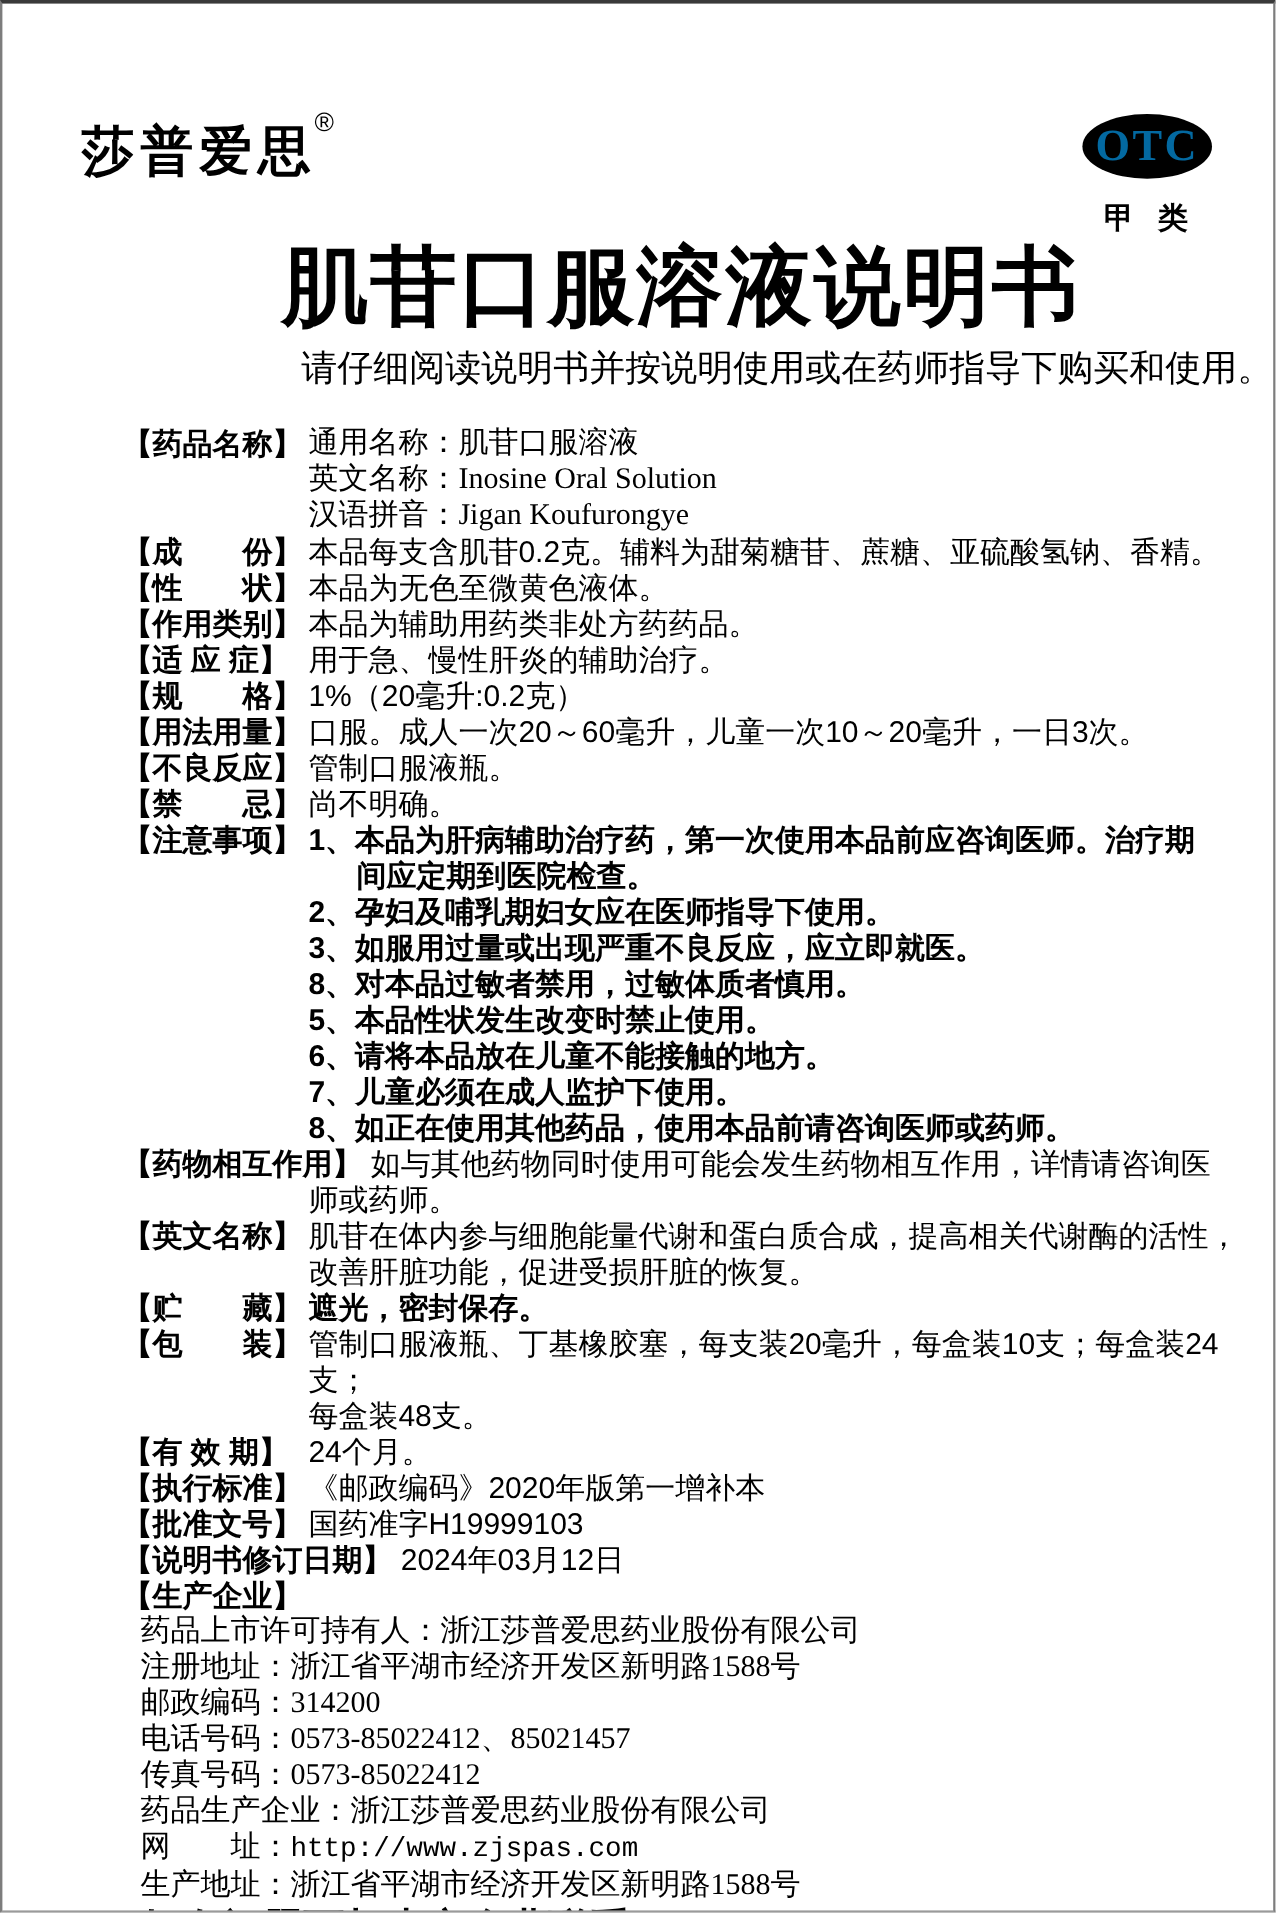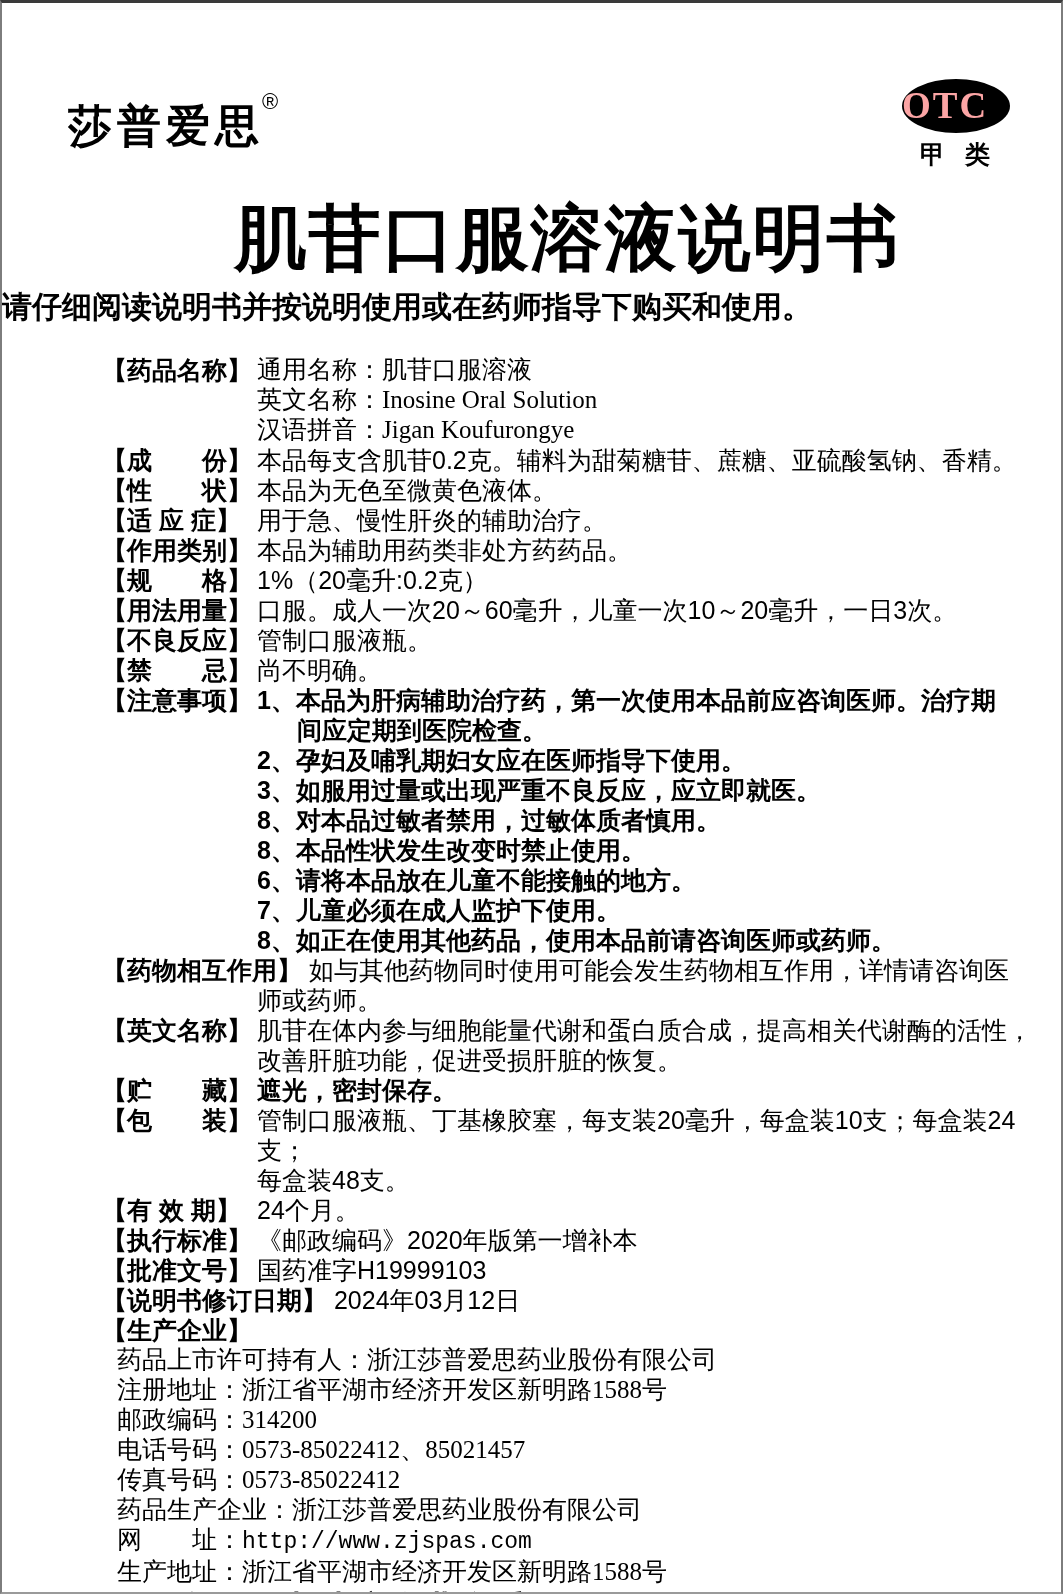--- a/index.html
+++ b/index.html
@@ -22,34 +22,34 @@
     position:absolute; left:66px; top:94px;
     font-size:44px; font-weight:bold; letter-spacing:5px;
     white-space:nowrap;
   }
   .brand .reg {
     font-size:22px; vertical-align:top; position:relative; top:-8px; left:-2px;
     letter-spacing:0; font-weight:normal;
   }
   .otc-block { position:absolute; left:898px; top:76px; width:112px; text-align:center; }
   .otc-ellipse {
-    width:108px; height:54px; margin:0 auto;
+    width:108px; height:54px; margin:16px auto;
     background:#000; border-radius:50%;
-    color:#fca5a5; font-family:"Liberation Serif", serif; font-weight:bold;
-    font-size:37px; line-height:54px; letter-spacing:2px; text-align:left;
+    color:#0369a1; font-family:"Liberation Serif", serif; font-weight:bold;
+    font-size:37px; line-height:54px; letter-spacing:2px; text-align:center;
   }
   .otc-class { margin-top:5px; font-size:25px; font-weight:bold; letter-spacing:2px; white-space:pre; }
   .title {
     position:absolute; top:188px; left:0; width:100%;
     margin:0; text-align:center;
     font-size:72px; font-weight:bold; letter-spacing:2px; white-space:nowrap;padding-left:36px;
   }
   .subtitle {
     position:absolute; top:284px; left:0; width:100%;
-    text-align:left; font-size:30px; font-weight:bold; white-space:nowrap;
+    text-align:right; font-size:30px; font-weight:normal; white-space:nowrap;
   }
   
   .body {
     position:absolute; top:352px; left:100px; right:18px;
     font-size:25px; line-height:30px;
   }
   .row { display:flex; align-items:flex-start; }
   .row .label { flex:0 0 155px; font-weight:bold; white-space:pre; }
   .row .content { flex:1 1 auto; white-space:pre-wrap; }
   .row-indent { padding-left:155px; text-indent:-155px; }
@@ -94,27 +94,27 @@
       <span class="label">【成　　份】</span>
       <span class="content">本品每支含肌苷0.2克。辅料为甜菊糖苷、蔗糖、亚硫酸氢钠、香精。</span>
     </div>
 
     <div class="row">
       <span class="label">【性　　状】</span>
       <span class="content">本品为无色至微黄色液体。</span>
     </div>
 
     <div class="row">
+      <span class="label">【作用类别】</span>
+      <span class="content">本品为辅助用药类非处方药药品。</span>
+    </div>
+
+    <div class="row">
       <span class="label">【适 应 症】</span>
       <span class="content">用于急、慢性肝炎的辅助治疗。</span>
-    </div>
-
-    <div class="row">
-      <span class="label">【作用类别】</span>
-      <span class="content">本品为辅助用药类非处方药药品。</span>
     </div>
 
     <div class="row">
       <span class="label">【规　　格】</span>
       <span class="content">1%（20毫升:0.2克）</span>
     </div>
 
     <div class="row">
       <span class="label">【用法用量】</span>
       <span class="content">口服。成人一次20～60毫升，儿童一次10～20毫升，一日3次。</span>
@@ -131,21 +131,21 @@
     </div>
 
     <div class="row">
       <span class="label">【注意事项】</span>
       <div class="items">
         <div class="item">1、本品为肝病辅助治疗药，第一次使用本品前应咨询医师。治疗期
 间应定期到医院检查。</div>
         <div class="item">2、孕妇及哺乳期妇女应在医师指导下使用。</div>
         <div class="item">3、如服用过量或出现严重不良反应，应立即就医。</div>
         <div class="item">8、对本品过敏者禁用，过敏体质者慎用。</div>
-        <div class="item">8、本品性状发生改变时禁止使用。</div>
+        <div class="item">5、本品性状发生改变时禁止使用。</div>
         <div class="item">6、请将本品放在儿童不能接触的地方。</div>
         <div class="item">7、儿童必须在成人监护下使用。</div>
         <div class="item">8、如正在使用其他药品，使用本品前请咨询医师或药师。</div>
       </div>
     </div>
 
     <div class="row-indent"><span class="label">【药物相互作用】</span><span class="content"> 如与其他药物同时使用可能会发生药物相互作用，详情请咨询医
 师或药师。</span></div>
 
     <div class="row">

